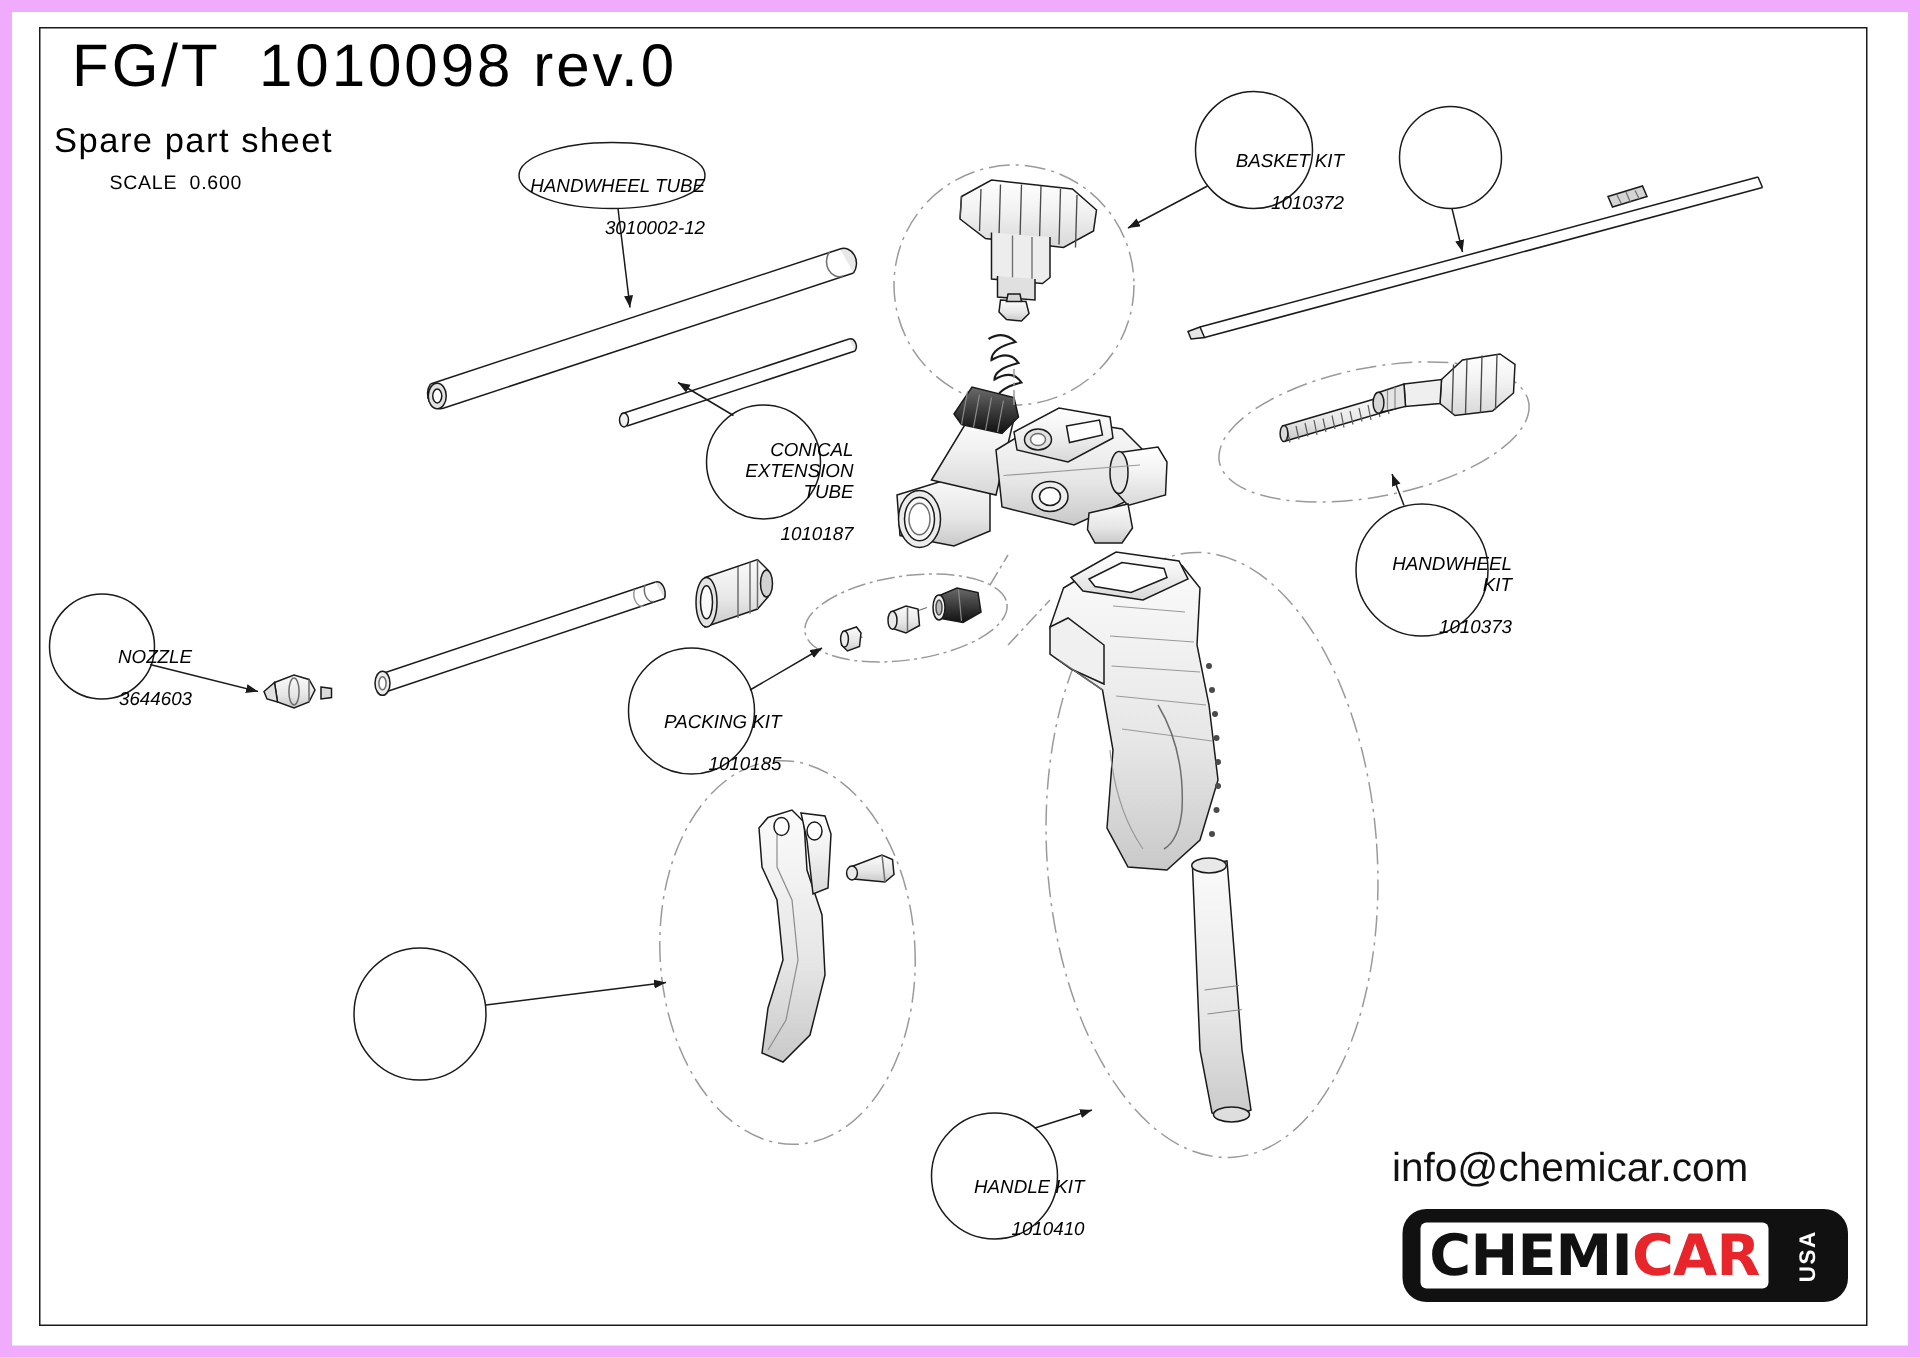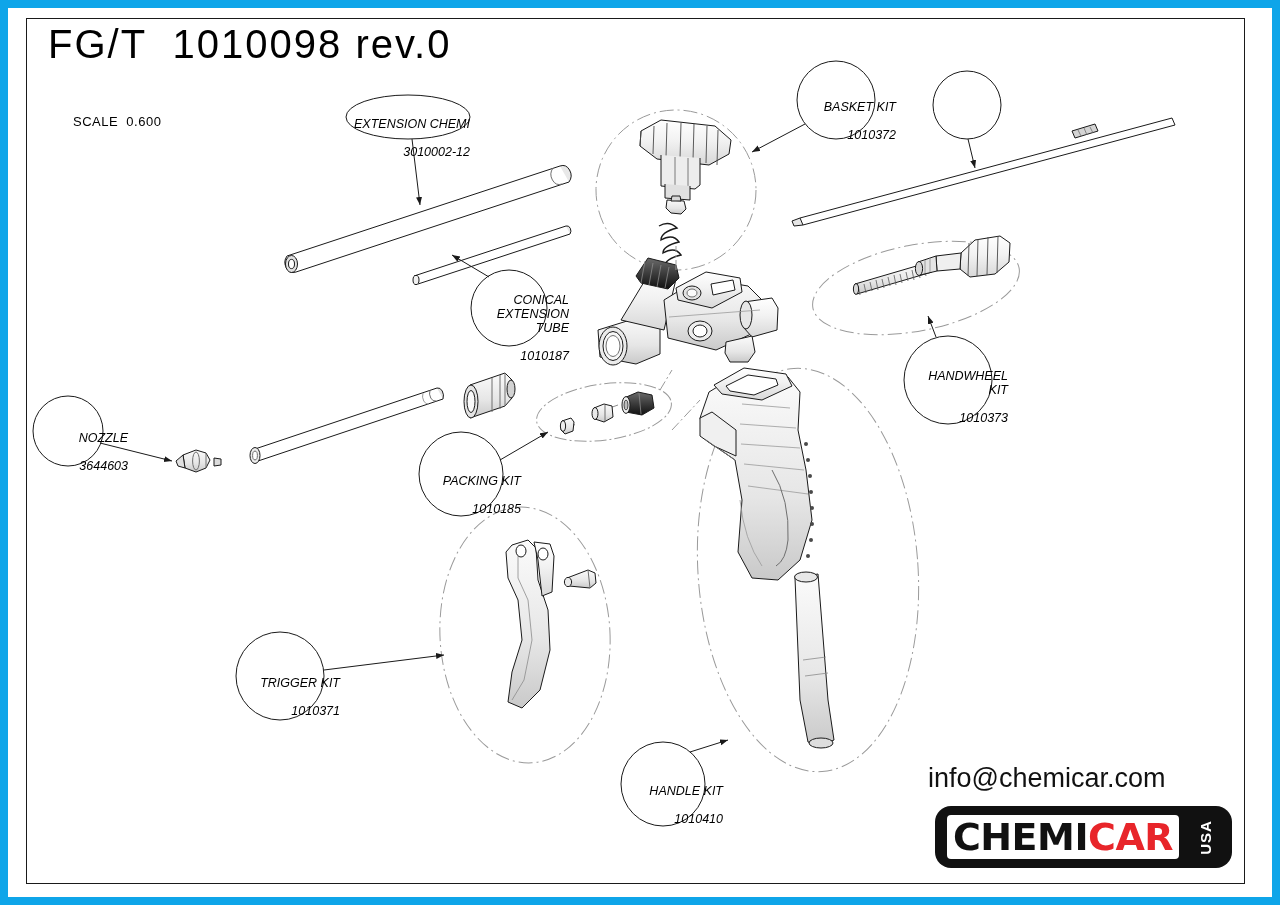--- a/index.html
+++ b/index.html
@@ -5,21 +5,21 @@
 <style>
   html, body {
     margin: 0;
     padding: 0;
     background: #d9d9d9;
   }
   #sheet {
     position: relative;
     width: 1280px;
     height: 905px;
-    background: #0ea5e9;
+    background: #f0abfc;
     font-family: "Liberation Sans", sans-serif;
     overflow: hidden;
   }
   
   #page {
     position: absolute;
     left: 8px;
     top: 8px;
     width: 1264px;
     height: 889px;
@@ -398,24 +398,25 @@
 
       <path d="M676,270 L676,246" stroke="#9a9a9a" stroke-dasharray="10,3,2,3"></path>
       <path d="M660,390 L672,370" stroke="#9a9a9a" stroke-dasharray="10,3,2,3"></path>
       <path d="M672,430 L700,400" stroke="#9a9a9a" stroke-dasharray="10,3,2,3"></path>
     </g>
   </svg>
 
   <div id="frame"></div>
 
   <div class="title-main">FG/T  1010098 rev.0</div>
+  <div class="title-sub">Spare part sheet</div>
   <div class="title-scale">SCALE  0.600</div>
 
   <div class="balloon-text" style="left:346px; top:103px; width:124px;">
-    <div>EXTENSION CHEMI</div>
+    <div>HANDWHEEL TUBE</div>
     <div>3010002-12</div>
   </div>
 
   <div class="balloon-text" style="left:449px; top:279px; width:120px;">
     <div>CONICAL
 EXTENSION
 TUBE</div>
     <div>1010187</div>
   </div>
 
@@ -434,24 +435,20 @@
   <div class="balloon-text" style="left:8px; top:417px; width:120px;">
     <div>NOZZLE</div>
     <div>3644603</div>
   </div>
 
   <div class="balloon-text" style="left:401px; top:460px; width:120px;">
     <div>PACKING KIT</div>
     <div>1010185</div>
   </div>
 
-  <div class="balloon-text" style="left:220px; top:662px; width:120px;">
-    <div>TRIGGER KIT</div>
-    <div>1010371</div>
-  </div>
 
   <div class="balloon-text" style="left:603px; top:770px; width:120px;">
     <div>HANDLE KIT</div>
     <div>1010410</div>
   </div>
 
   <div class="contact">info@chemicar.com</div>
 
   <div class="logo">
     <div class="logo-inner">

